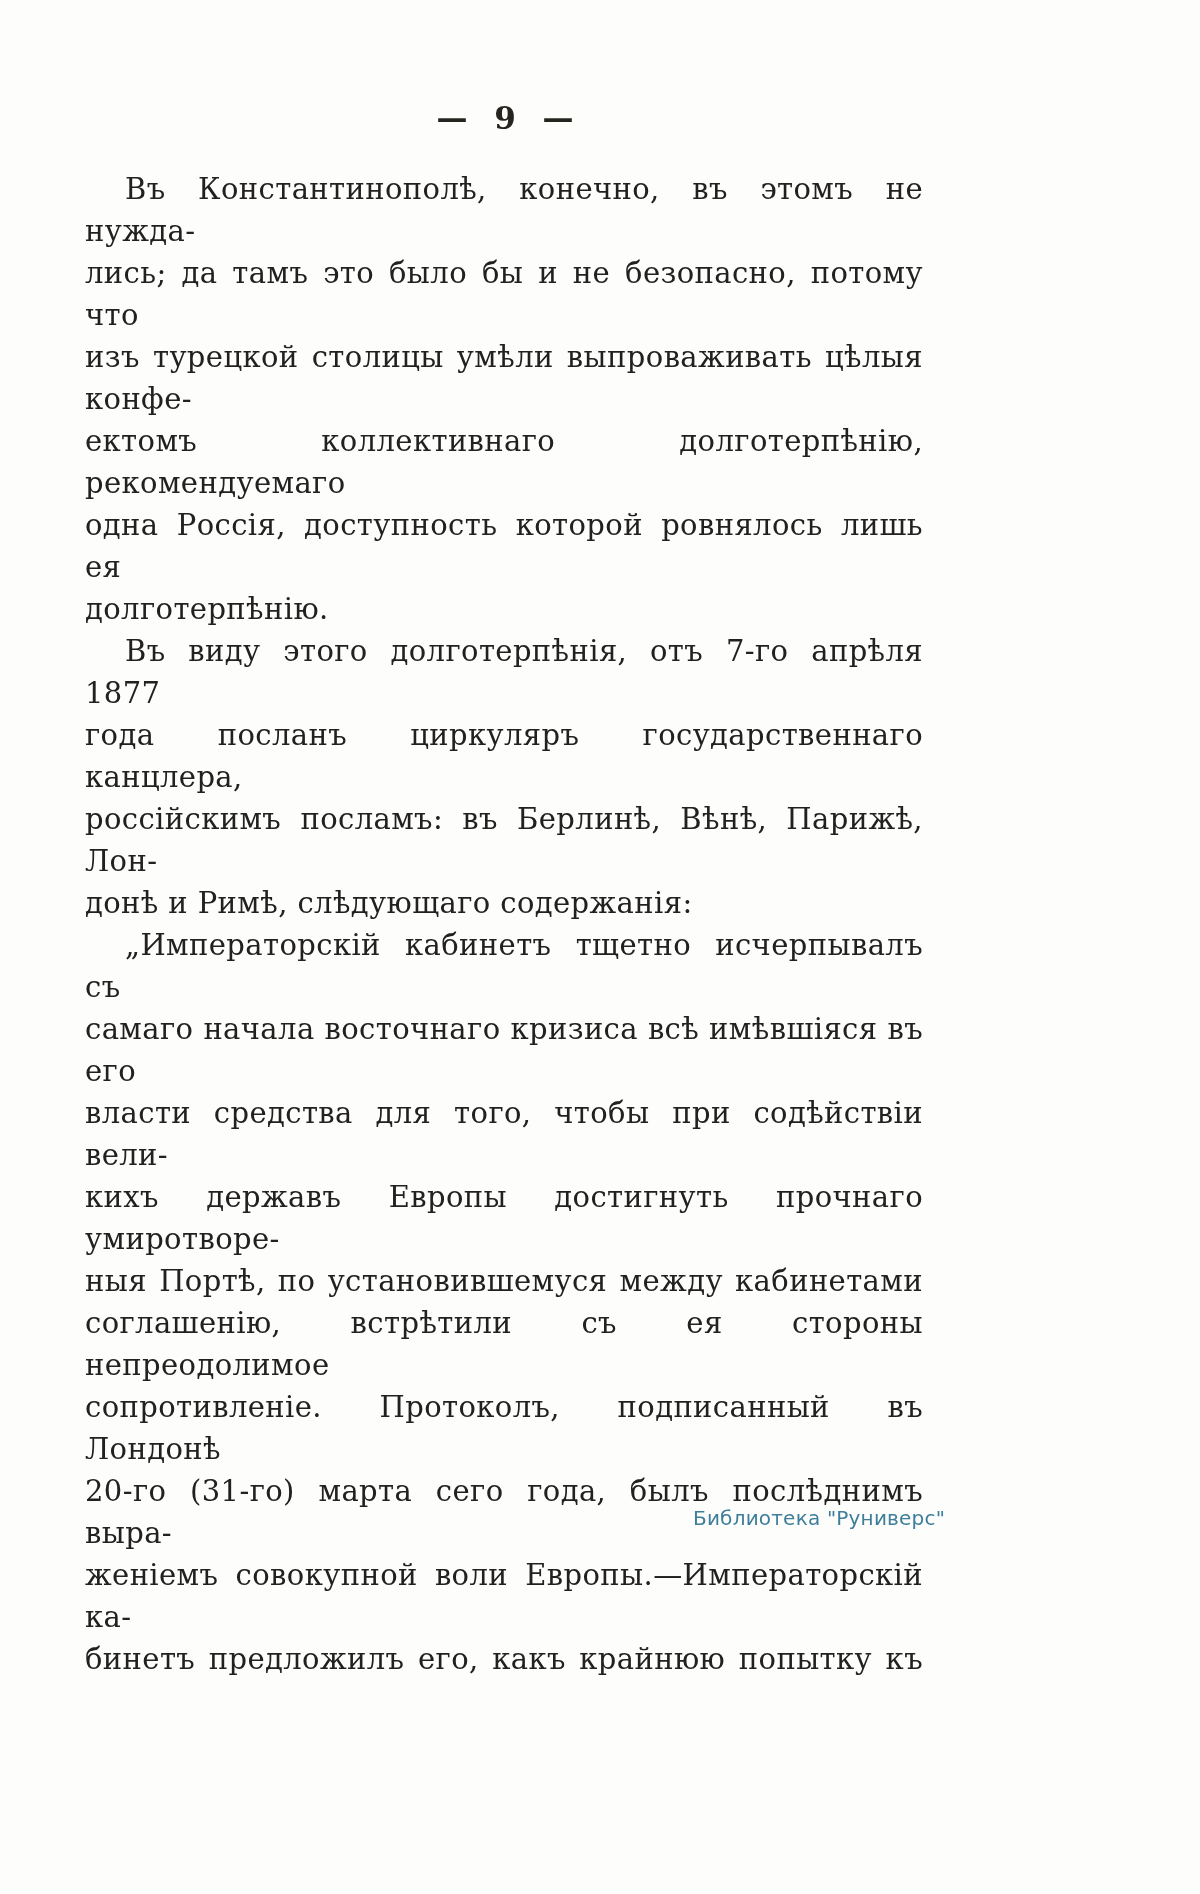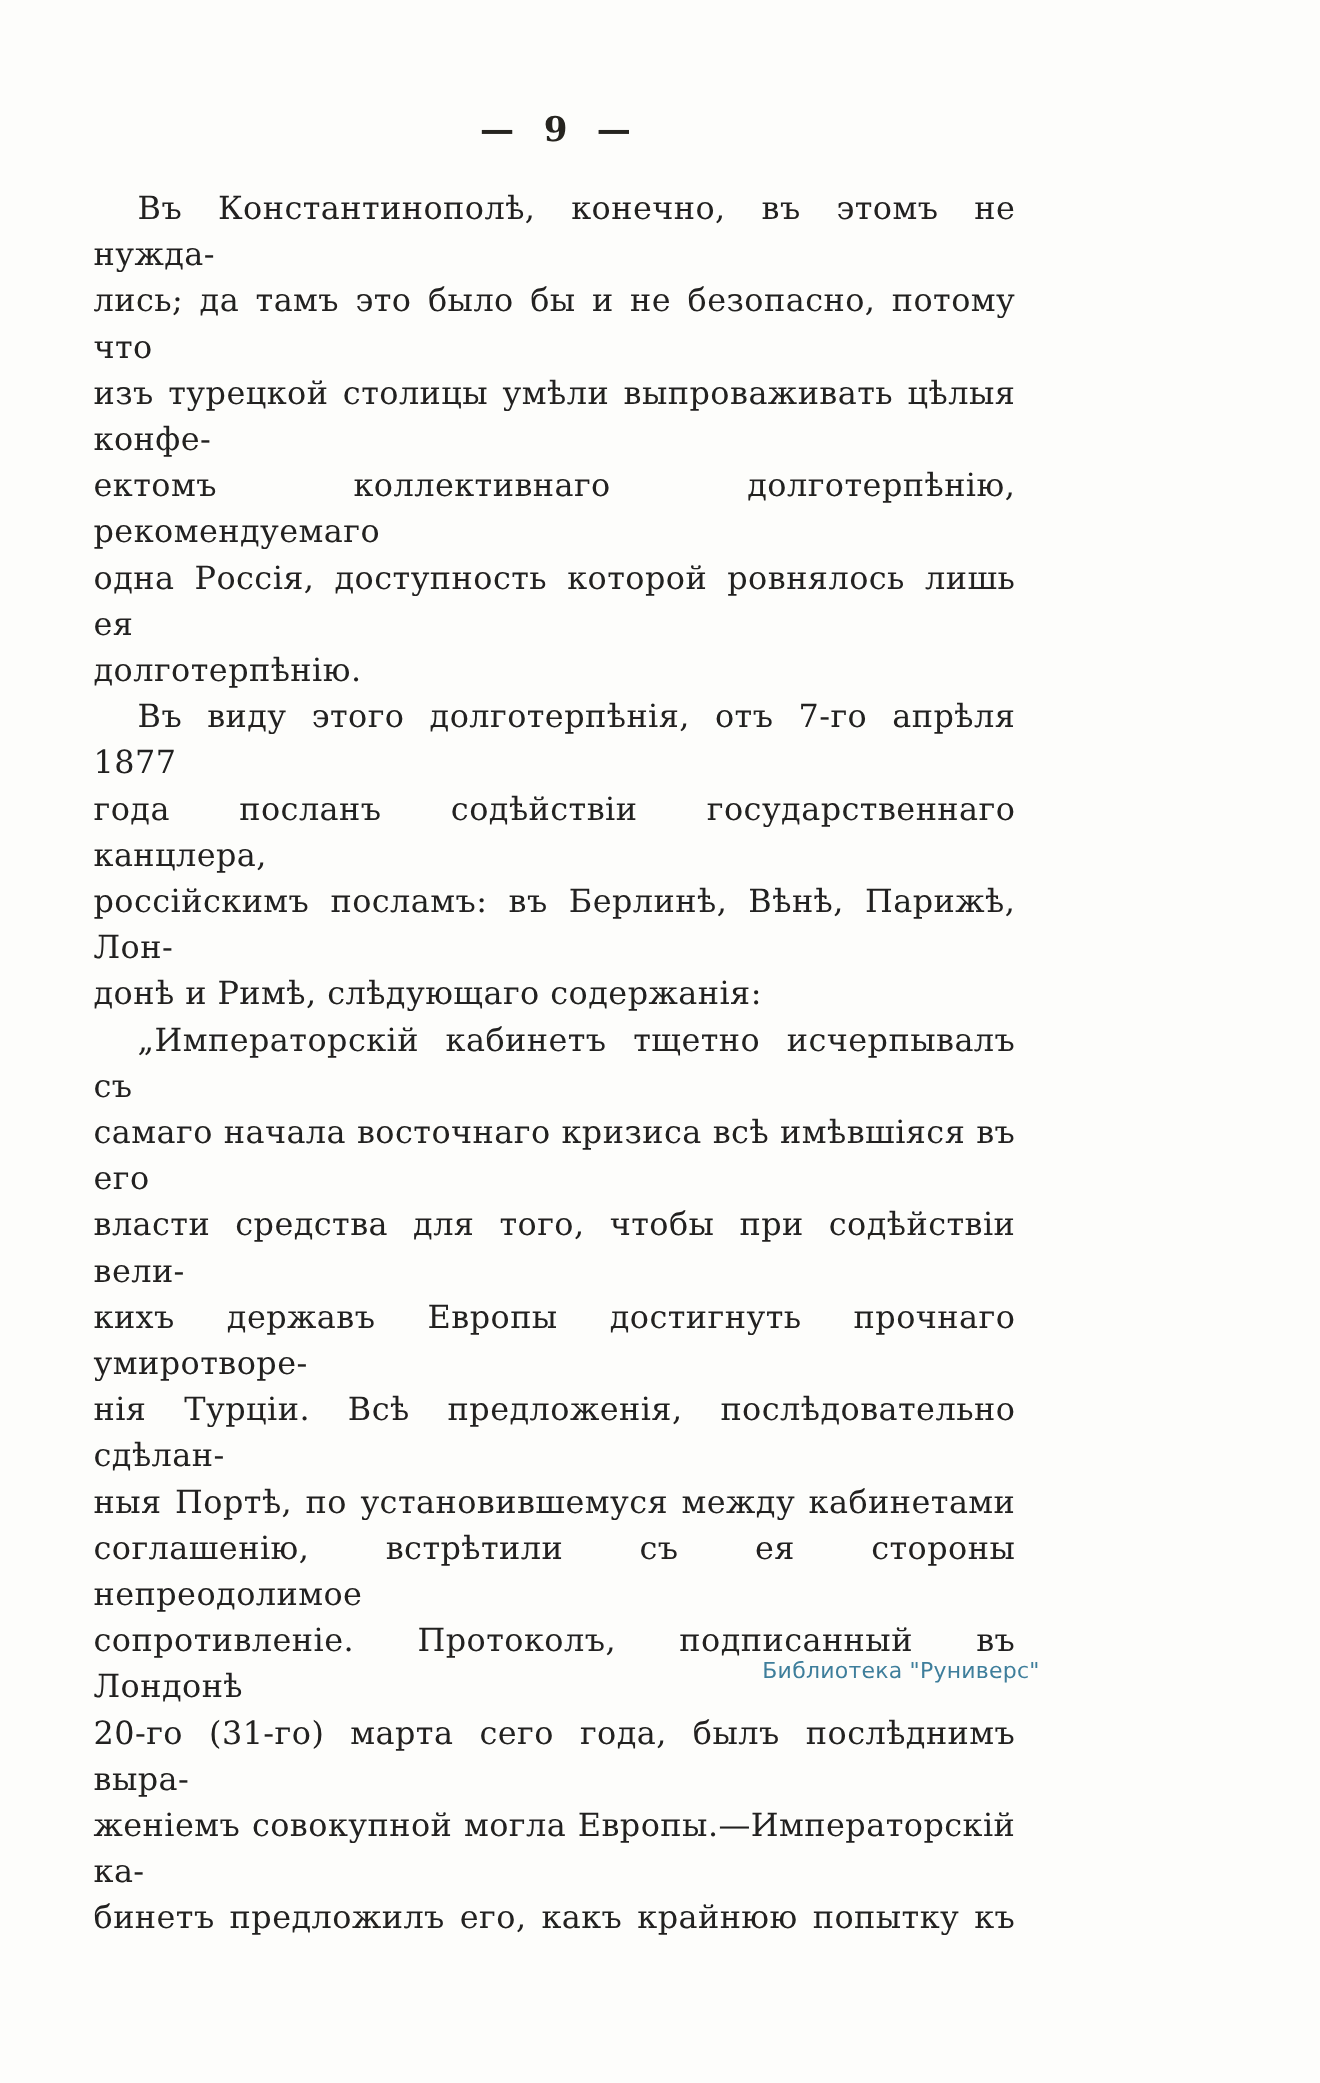--- a/index.html
+++ b/index.html
@@ -71,33 +71,32 @@
       <div class="paragraph">
         <div class="line first">Въ Константинополѣ, конечно, въ этомъ не нужда-</div>
         <div class="line">лись; да тамъ это было бы и не безопасно, потому что</div>
         <div class="line">изъ турецкой столицы умѣли выпроваживать цѣлыя конфе-</div>
         <div class="line">ектомъ коллективнаго долготерпѣнію, рекомендуемаго</div>
         <div class="line">одна Россія, доступность которой ровнялось лишь ея</div>
         <div class="line lastline">долготерпѣнію.</div>
       </div>
       <div class="paragraph">
         <div class="line first">Въ виду этого долготерпѣнія, отъ 7-го апрѣля 1877</div>
-        <div class="line">года посланъ содѣйствіи государственнаго канцлера,</div>
+        <div class="line">года посланъ циркуляръ государственнаго канцлера,</div>
         <div class="line">россійскимъ посламъ: въ Берлинѣ, Вѣнѣ, Парижѣ, Лон-</div>
         <div class="line lastline">донѣ и Римѣ, слѣдующаго содержанія:</div>
       </div>
       <div class="paragraph">
         <div class="line first">„Императорскій кабинетъ тщетно исчерпывалъ съ</div>
         <div class="line">самаго начала восточнаго кризиса всѣ имѣвшіяся въ его</div>
         <div class="line">власти средства для того, чтобы при содѣйствіи вели-</div>
         <div class="line">кихъ державъ Европы достигнуть прочнаго умиротворе-</div>
-        <div class="line">нія Турціи. Всѣ предложенія, послѣдовательно сдѣлан-</div>
         <div class="line">ныя Портѣ, по установившемуся между кабинетами</div>
         <div class="line">соглашенію, встрѣтили съ ея стороны непреодолимое</div>
         <div class="line">сопротивленіе. Протоколъ, подписанный въ Лондонѣ</div>
         <div class="line">20-го (31-го) марта сего года, былъ послѣднимъ выра-</div>
-        <div class="line">женіемъ совокупной могла Европы.—Императорскій ка-</div>
+        <div class="line">женіемъ совокупной воли Европы.—Императорскій ка-</div>
         <div class="line">бинетъ предложилъ его, какъ крайнюю попытку къ</div>
       </div>
     </div>
 
   <div class="footer-mark">Библиотека "Руниверс"</div>
 </div>
 
 </body></html>

